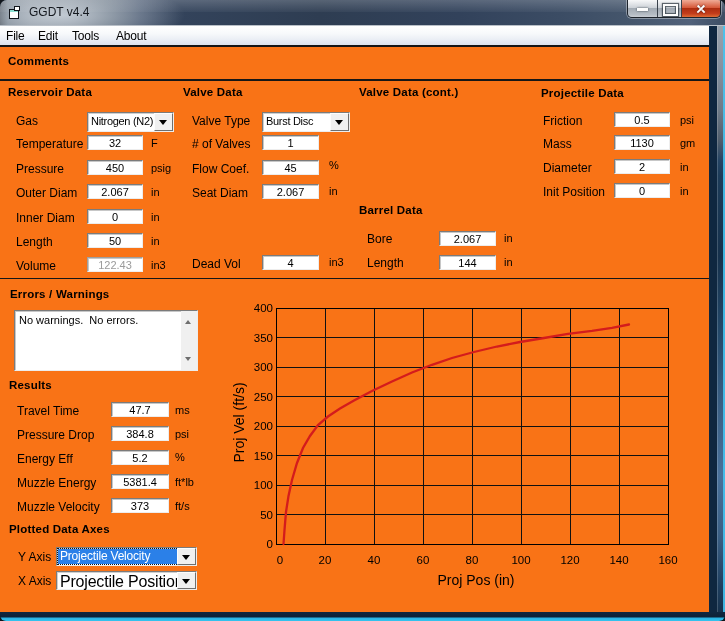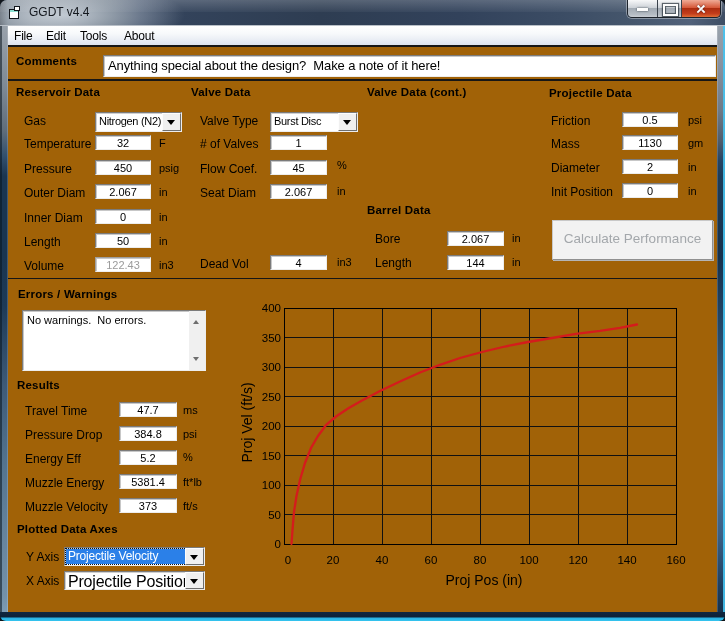--- a/index.html
+++ b/index.html
@@ -18,21 +18,21 @@
 .cap{position:absolute;top:0;height:17px;}
 #cmin{left:0;width:29px;background:linear-gradient(180deg,#f7f8f9 0%,#cdd2d8 45%,#a3abb4 50%,#b5bcc4 85%,#c8cdd3 100%);}
 #cmax{left:30px;width:23px;background:linear-gradient(180deg,#f7f8f9 0%,#cdd2d8 45%,#a3abb4 50%,#b5bcc4 85%,#c8cdd3 100%);}
 #cclose{left:54px;width:38px;background:linear-gradient(180deg,#efab96 0%,#d6593a 45%,#ad2d10 50%,#c33d1b 80%,#e06b33 100%);}
 #cmin:before,#cmax:before{content:"";position:absolute;left:-1px;top:0;width:1px;height:17px;background:#39414b;}
 #cclose:before{content:"";position:absolute;left:-1px;top:0;width:1px;height:17px;background:#39414b;}
 .glyph-min{position:absolute;left:9px;top:8px;width:11px;height:3px;background:#fdfdfd;box-shadow:0 0 2px rgba(20,30,40,0.9);}
 .glyph-max{position:absolute;left:5px;top:4px;width:11px;height:8px;border:2px solid #fdfdfd;box-shadow:0 0 1px 1px rgba(20,30,40,0.65),inset 0 0 1px 1px rgba(20,30,40,0.65);}
 .glyph-x{position:absolute;left:0;top:4px;width:38px;height:10px;}
 
-#client{position:absolute;left:8px;top:26px;width:709px;height:586px;background:#a16207;}
+#client{position:absolute;left:0;top:26px;width:709px;height:586px;background:#f97316;}
 #menubar{position:absolute;left:0px;top:0px;width:709px;height:19px;background:linear-gradient(180deg,#ffffff 0%,#f7f9fb 40%,#e9edf4 75%,#dde3ee 100%);border-bottom:2px solid #161616;}
 .mi{position:absolute;top:3px;font-size:12px;color:#000;letter-spacing:-0.2px;}
 .lbl{position:absolute;font-size:12px;color:#000;white-space:nowrap;}
 .hdr{position:absolute;font-size:11.5px;font-weight:bold;color:#000;white-space:nowrap;letter-spacing:0.2px;}
 .tb{position:absolute;background:#fff;border:1px solid;border-color:#7b7b7b #ededed #ededed #7b7b7b;box-shadow:inset 1px 1px 0 #c7c7c7;font-size:11px;text-align:center;line-height:14px;color:#000;}
 .unit{position:absolute;font-size:11px;color:#000;white-space:nowrap;}
 .cmb{position:absolute;background:#fff;border:1px solid;border-color:#7b7b7b #ededed #ededed #7b7b7b;box-shadow:inset 1px 1px 0 #cfcfcf;font-size:11px;color:#000;}
 .cmb .txt{position:absolute;left:3px;top:2px;white-space:nowrap;letter-spacing:-0.3px;}
 .dbtn{position:absolute;right:0px;top:0px;bottom:0px;width:17px;background:#f0f0f0;border:1px solid;border-color:#fdfdfd #6f6f6f #6f6f6f #fdfdfd;}
 .dbtn:after{content:"";position:absolute;left:4px;top:6px;border:4px solid transparent;border-top:5px solid #000;}
@@ -63,21 +63,20 @@
   </div>
   <div id="client">
     <div id="menubar">
       <span class="mi" style="left:6px;">File</span>
       <span class="mi" style="left:38px;">Edit</span>
       <span class="mi" style="left:72px;">Tools</span>
       <span class="mi" style="left:116px;">About</span>
     </div>
 
     <div class="hdr" style="left:8px;top:29px;">Comments</div>
-    <div class="tb" style="left:95px;top:29px;width:607px;height:20px;text-align:left;line-height:20px;padding-left:4px;font-size:13px;letter-spacing:-0.1px;">Anything special about the design?&nbsp; Make a note of it here!</div>
     <div class="sep" style="top:53px;width:709px;height:2px;"></div>
     <div class="hdr" style="left:8px;top:60px;">Reservoir Data</div>
     <div class="hdr" style="left:183px;top:60px;">Valve Data</div>
     <div class="hdr" style="left:359px;top:60px;">Valve Data (cont.)</div>
     <div class="hdr" style="left:541px;top:61px;">Projectile Data</div>
 
     <div class="lbl" style="left:16px;top:88px;">Gas</div>
     <div class="cmb" style="left:87px;top:86px;width:85px;height:18px;">
         <span class="txt">Nitrogen (N2)</span>
         <span class="dbtn"></span>
@@ -131,21 +130,20 @@
     <div class="unit" style="left:680px;top:88px;">psi</div>
     <div class="lbl" style="left:543px;top:111px;">Mass</div>
     <div class="tb" style="left:614px;top:109px;width:54px;height:13px;">1130</div>
     <div class="unit" style="left:680px;top:111px;">gm</div>
     <div class="lbl" style="left:543px;top:135px;">Diameter</div>
     <div class="tb" style="left:614px;top:133px;width:54px;height:13px;">2</div>
     <div class="unit" style="left:680px;top:135px;">in</div>
     <div class="lbl" style="left:543px;top:159px;">Init Position</div>
     <div class="tb" style="left:614px;top:157px;width:54px;height:13px;">0</div>
     <div class="unit" style="left:680px;top:159px;">in</div>
-    <div id="calcbtn" style="position:absolute;left:544px;top:194px;width:159px;height:38px;background:#f2f2f2;border:1px solid;border-color:#c8c8c8 #909090 #909090 #c8c8c8;box-shadow:1px 1px 0 #b5b5b5;font-size:13.5px;color:#a3a7ab;text-align:center;line-height:36px;">Calculate Performance</div>
     <div class="sep" style="top:252px;width:709px;height:1px;"></div>
 
     <div class="hdr" style="left:10px;top:262px;">Errors / Warnings</div>
     <div class="tb" id="errbox" style="left:14px;top:284px;width:182px;height:59px;text-align:left;font-size:11px;">
       <div style="position:absolute;left:4px;top:2px;">No warnings.&nbsp; No errors.</div>
       <div style="position:absolute;right:0;top:0;bottom:0;width:16px;background:#f0f0f0;">
         <div style="position:absolute;left:4px;top:6px;border:3.5px solid transparent;border-bottom:4px solid #6e6e6e;"></div>
         <div style="position:absolute;left:4px;bottom:6px;border:3.5px solid transparent;border-top:4px solid #6e6e6e;"></div>
       </div>
     </div>

